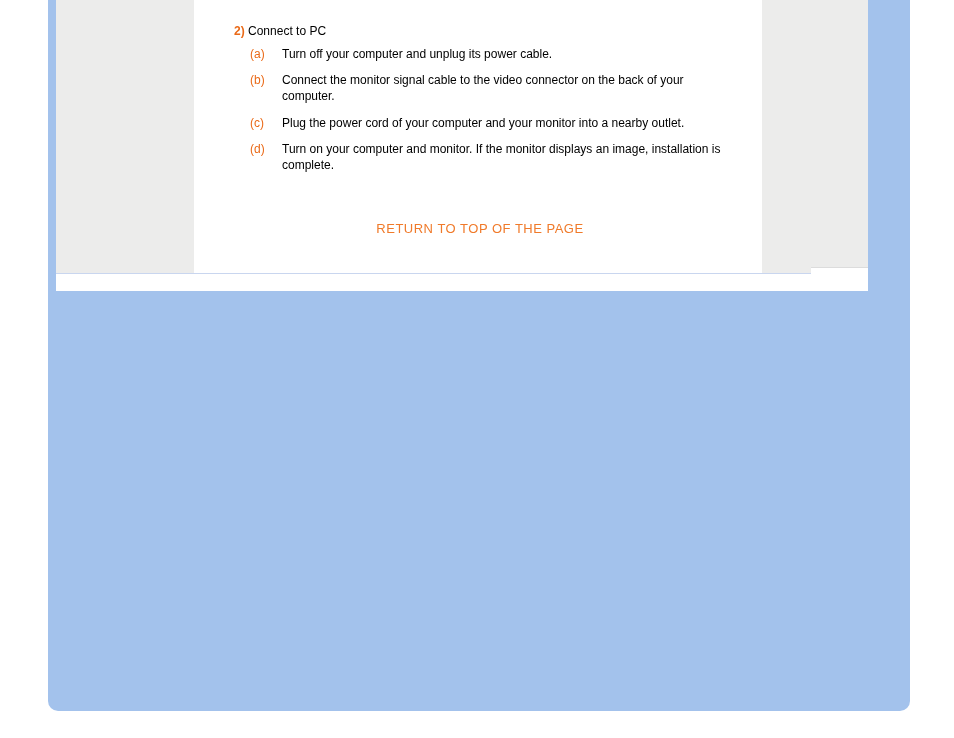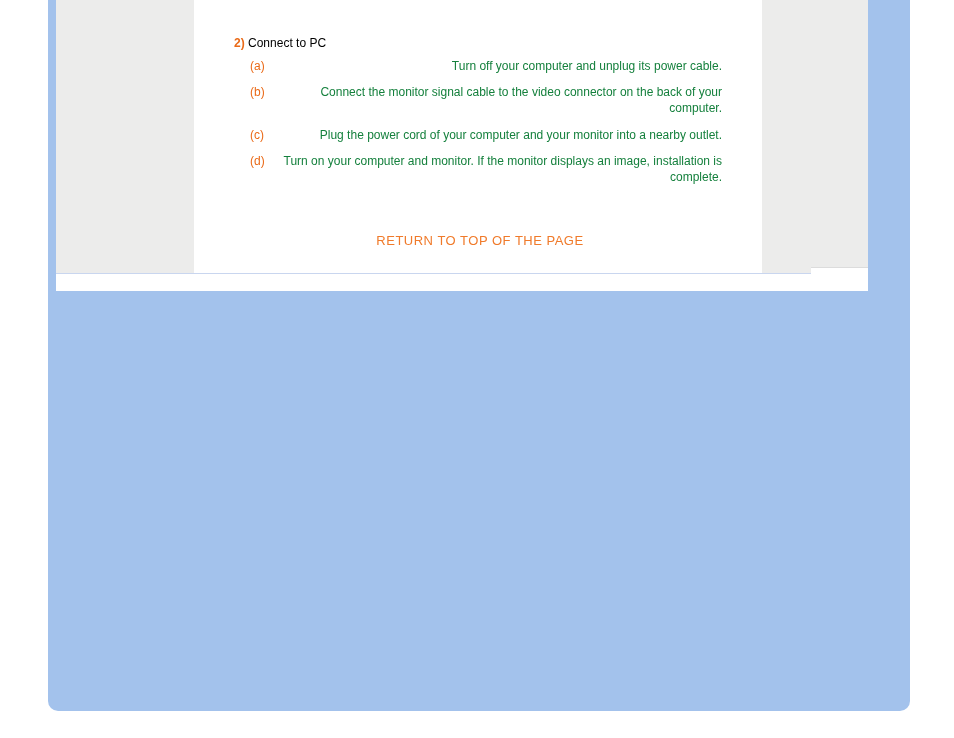--- a/index.html
+++ b/index.html
@@ -36,21 +36,21 @@
   }
 
   
   .col-main {
     position: absolute;
     left: 194px;
     top: 0;
     width: 568px;
     height: 286px;
     background: #ffffff;
-    padding: 36px 36px 0 40px;
+    padding: 24px 36px 0 40px;
   }
 
   
   .col-right {
     position: absolute;
     left: 762px;
     top: 0;
     width: 106px;
     height: 273px;
     background: #ececeb;
@@ -96,24 +96,23 @@
     align-items: flex-start;
     margin: 4px 0 10px 0;
     line-height: 1.35;
   }
   .step-label {
     color: #ea6a18;
     width: 32px;
     flex: 0 0 32px;
   }
   .step-text {
-    color: #15803d;
+    color: #000000;
     flex: 1 1 auto;
     padding-right: 4px;
-    text-align: right;
   }
 
   .return-link {
     display: block;
     text-align: center;
     color: #f07a2a;
     letter-spacing: 0.5px;
     margin-top: 48px;
     font-size: 13px;
     cursor: pointer;

